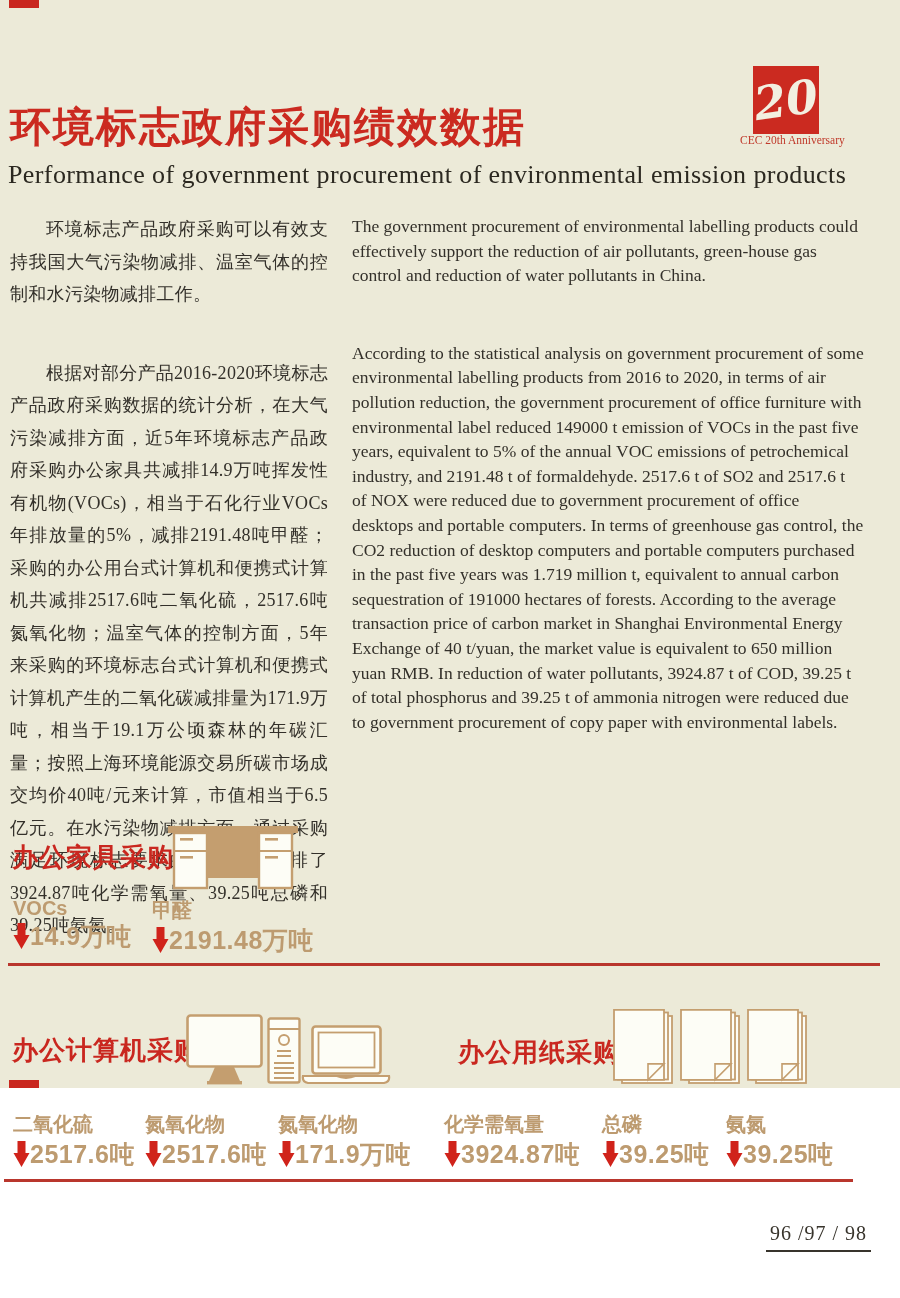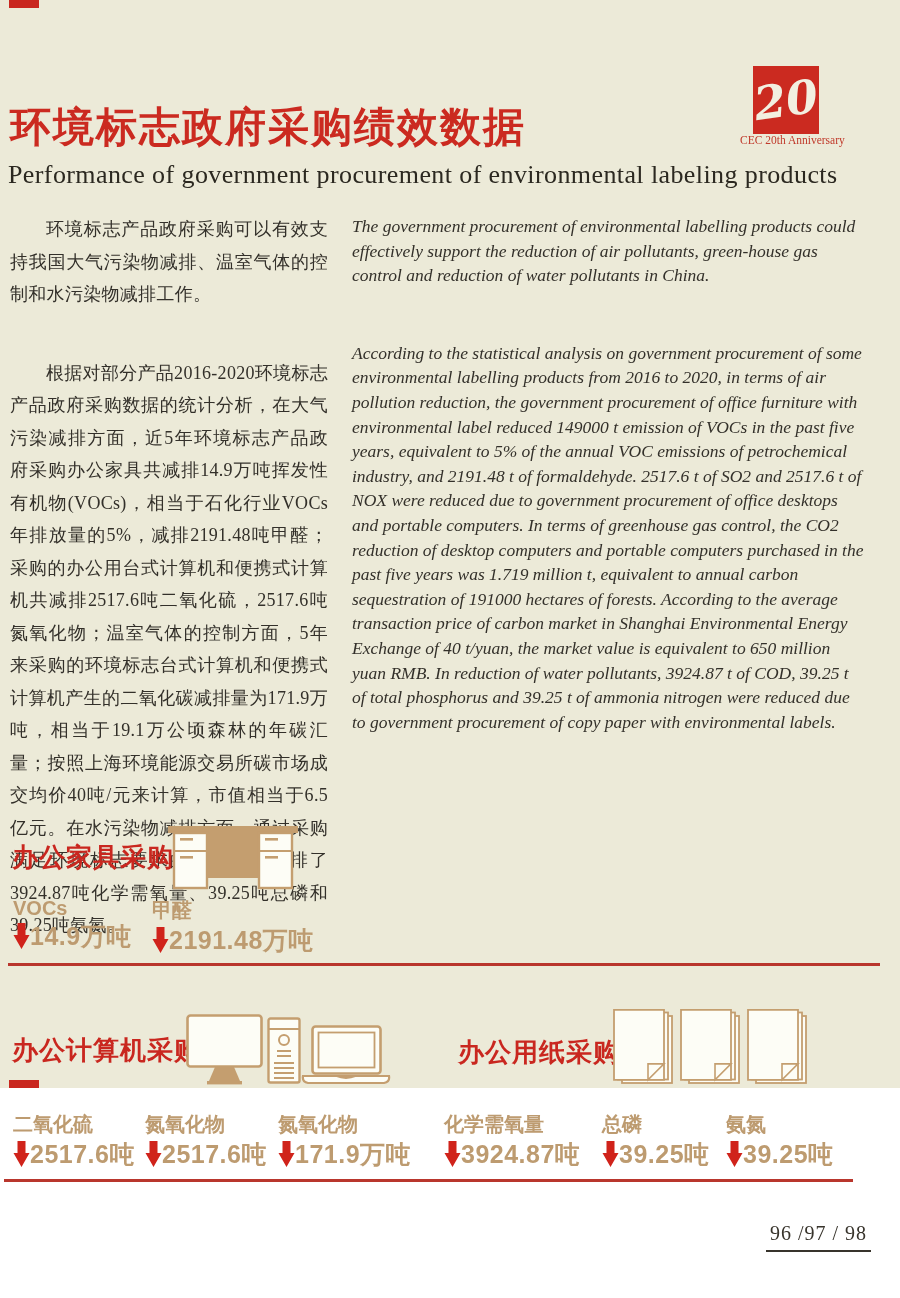--- a/index.html
+++ b/index.html
@@ -38,21 +38,21 @@
 
   
   .col-zh{position:absolute;left:10px;top:213px;width:318px;}
   .col-en{position:absolute;left:352px;top:214px;width:512px;}
   .col-zh p{
     margin:0;font-size:18px;line-height:32.5px;text-align:justify;
     text-indent:2em;color:#33302a;letter-spacing:0.3px;
   }
   .col-zh p.para-gap{margin-top:46px;}
   .col-en p{
-    margin:0;font-size:17.5px;line-height:24.6px;color:#33302a;text-align:left;font-style:italic;
+    margin:0;font-size:17.5px;line-height:24.6px;color:#33302a;text-align:left;
   }
   .col-en p.para-gap{margin-top:53px;}
 
   
   .sec-title{
     position:absolute;margin:0;font-size:26px;font-weight:bold;color:#c9271f;
     font-family:"Liberation Sans","DejaVu Sans",sans-serif;letter-spacing:1px;white-space:nowrap;
   }
   .icon{position:absolute;}
   .stat{position:absolute;font-family:"Liberation Sans","DejaVu Sans",sans-serif;}
@@ -84,21 +84,21 @@
 
   <h1 class="title-zh">环境标志政府采购绩效数据</h1>
 
   <div class="logo">
     <div class="logo-box">
       <span class="logo-mark">20</span>
     </div>
     <div class="logo-caption">CEC 20th Anniversary</div>
   </div>
 
-  <h2 class="title-en">Performance of government procurement of environmental labeling products</h2>
+  <h2 class="title-en">Performance of government procurement of environmental emission products</h2>
 
   <div class="col-zh">
     <p>环境标志产品政府采购可以有效支持我国大气污染物减排、温室气体的控制和水污染物减排工作。</p>
     <p class="para-gap">根据对部分产品2016-2020环境标志产品政府采购数据的统计分析，在大气污染减排方面，近5年环境标志产品政府采购办公家具共减排14.9万吨挥发性有机物(VOCs)，相当于石化行业VOCs年排放量的5%，减排2191.48吨甲醛；采购的办公用台式计算机和便携式计算机共减排2517.6吨二氧化硫，2517.6吨氮氧化物；温室气体的控制方面，5年来采购的环境标志台式计算机和便携式计算机产生的二氧化碳减排量为171.9万吨，相当于19.1万公顷森林的年碳汇量；按照上海环境能源交易所碳市场成交均价40吨/元来计算，市值相当于6.5亿元。在水污染物减排方面，通过采购满足环境标志要求的复印纸共减排了3924.87吨化学需氧量、39.25吨总磷和39.25吨氨氮。</p>
   </div>
   <div class="col-en">
     <p>The government procurement of environmental labelling products could effectively support the reduction of air pollutants, green-house gas control and reduction of water pollutants in China.</p>
     <p class="para-gap">According to the statistical analysis on government procurement of some environmental labelling products from 2016 to 2020, in terms of air pollution reduction, the government procurement of office furniture with environmental label reduced 149000 t emission of VOCs in the past five years, equivalent to 5% of the annual VOC emissions of petrochemical industry, and 2191.48 t of formaldehyde. 2517.6 t of SO2 and 2517.6 t of NOX were reduced due to government procurement of office desktops and portable computers. In terms of greenhouse gas control, the CO2 reduction of desktop computers and portable computers purchased in the past five years was 1.719 million t, equivalent to annual carbon sequestration of 191000 hectares of forests. According to the average transaction price of carbon market in Shanghai Environmental Energy Exchange of 40 t/yuan, the market value is equivalent to 650 million yuan RMB. In reduction of water pollutants, 3924.87 t of COD, 39.25 t of total phosphorus and 39.25 t of ammonia nitrogen were reduced due to government procurement of copy paper with environmental labels.</p>
   </div>
 

